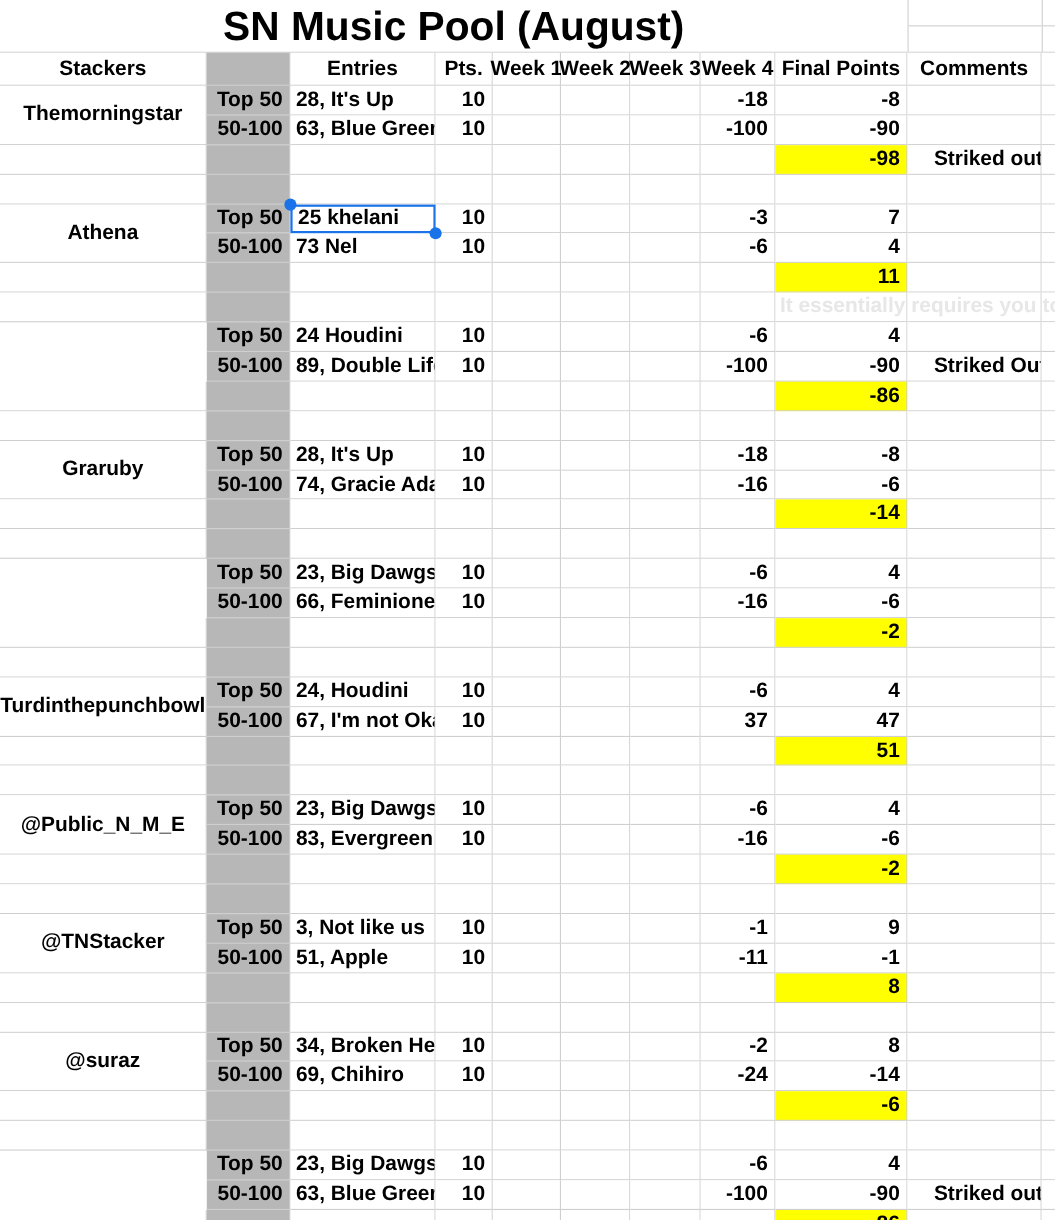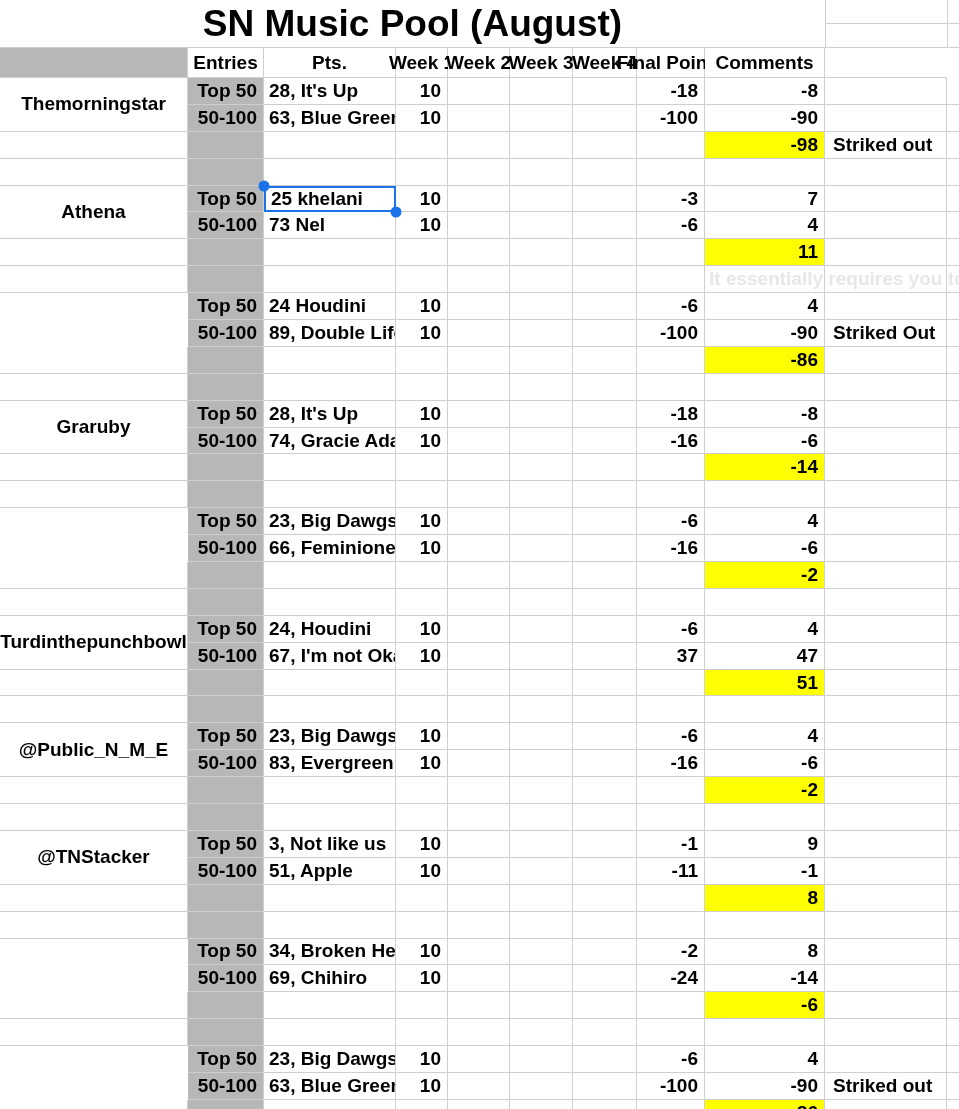--- a/index.html
+++ b/index.html
@@ -25,21 +25,21 @@
     border-right:1px solid #cfcfcf; border-bottom:1px solid #cfcfcf;
     display:flex; align-items:center; overflow:hidden;
     font-size:19px; white-space:nowrap; padding:0 4px; background:#fff;
   }
   .hdr { justify-content:center; overflow:visible; padding:0; }
   .group { grid-template-rows:repeat(4, 26.9px); }
   .name-cell { justify-content:center; padding:0 1px; }
   .gray { background:#b7b7b7; justify-content:flex-end; padding-right:6px; }
   .num { justify-content:flex-end; padding-right:6px; }
   .entry { justify-content:flex-start; padding-left:5px; }
-  .comment { justify-content:flex-start; padding-left:8px; }
+  .comment { justify-content:flex-start; padding-left:24px; }
   .yellow { background:#ffff00; }
   .sliver { border-right:none; }
   .selected {
     border:2px solid #1a73e8; position:relative; overflow:visible; z-index:3;
   }
   .handle { position:absolute; width:11px; height:11px; border-radius:50%; background:#1a73e8; z-index:4; }
   .handle-tl { left:-2px; top:-2px; transform:translate(-50%,-50%); }
   .handle-br { right:-2px; bottom:-2px; transform:translate(50%,50%); }
   .note-cell { overflow:visible; }
   .faded-note { position:relative; z-index:5; color:#e7e7e7; white-space:nowrap; }
@@ -55,20 +55,21 @@
       <div class="corner-mini"></div>
       <div class="corner-mini"></div>
     </div>
     <div class="corner-col">
       <div class="corner-mini"></div>
       <div class="corner-mini"></div>
     </div>
   </div>
 
   <div class="row-grid header-row">
+    <div class="cell hdr">Stackers</div>
     <div class="cell gray"></div>
     <div class="cell hdr">Entries</div>
     <div class="cell hdr">Pts.</div>
     <div class="cell hdr">Week 1</div>
     <div class="cell hdr">Week 2</div>
     <div class="cell hdr">Week 3</div>
     <div class="cell hdr">Week 4</div>
     <div class="cell hdr">Final Points</div>
     <div class="cell hdr">Comments</div>
     <div class="cell sliver"></div>
@@ -429,20 +430,21 @@
         <div class="cell " style="grid-area: 4 / 4;"></div>
         <div class="cell " style="grid-area: 4 / 5;"></div>
         <div class="cell " style="grid-area: 4 / 6;"></div>
         <div class="cell " style="grid-area: 4 / 7;"></div>
         <div class="cell " style="grid-area: 4 / 8;"></div>
         <div class="cell note-cell" style="grid-area: 4 / 9;"></div>
         <div class="cell comment" style="grid-area: 4 / 10;"></div>
         <div class="cell sliver" style="grid-area: 4 / 11;"></div>
       </div>
       <div class="row-grid group">
+        <div class="cell name-cell" style="grid-area: 1 / 1 / 3;">@suraz</div>
         <div class="cell gray" style="grid-area: 1 / 2;">Top 50</div>
         <div class="cell entry" style="grid-area: 1 / 3;">34, Broken He</div>
         <div class="cell num" style="grid-area: 1 / 4;">10</div>
         <div class="cell " style="grid-area: 1 / 5;"></div>
         <div class="cell " style="grid-area: 1 / 6;"></div>
         <div class="cell " style="grid-area: 1 / 7;"></div>
         <div class="cell num" style="grid-area: 1 / 8;">-2</div>
         <div class="cell num" style="grid-area: 1 / 9;">8</div>
         <div class="cell comment" style="grid-area: 1 / 10;"></div>
         <div class="cell sliver" style="grid-area: 1 / 11;"></div>

